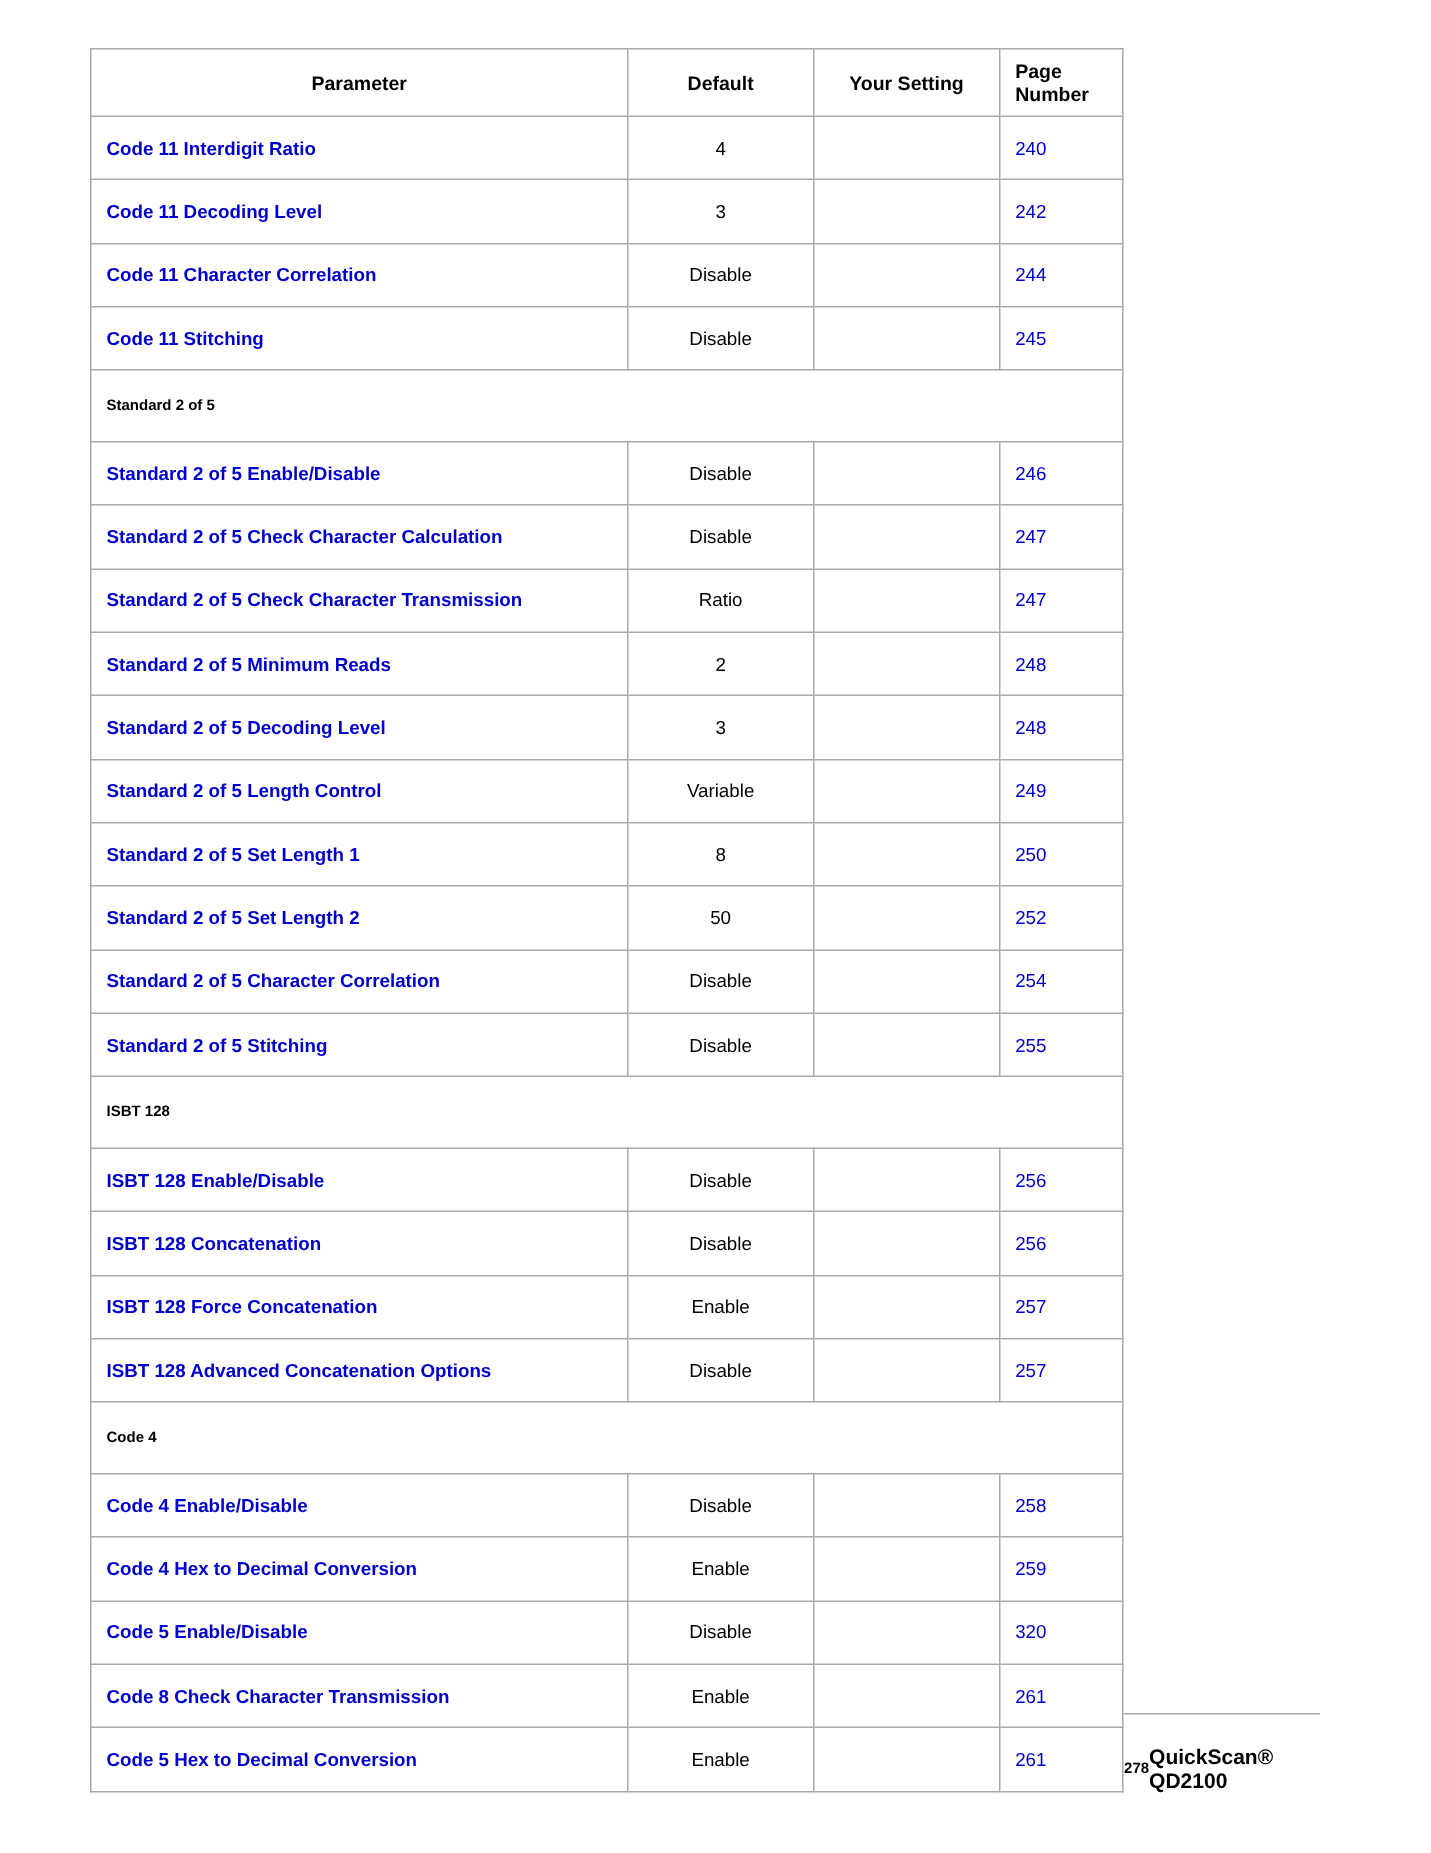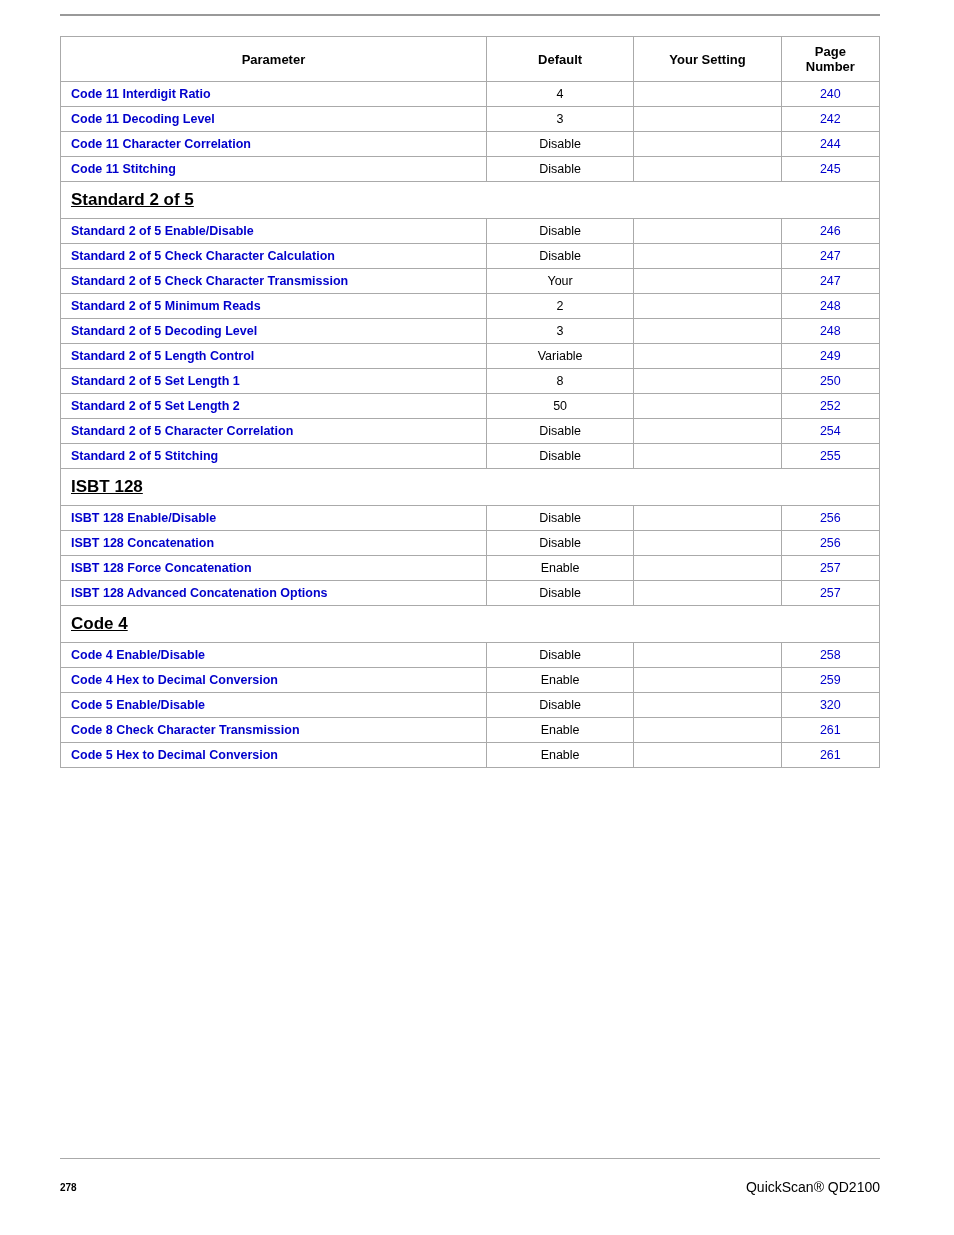--- a/index.html
+++ b/index.html
@@ -7,23 +7,23 @@
       font-family: Arial, sans-serif;
       font-size: 13px;
       background: #fff;
       color: #000;
       width: 954px;
       min-height: 1235px;
     }
     .page {
       width: 940px;
       min-height: 1235px;
-      padding: 14px 60px 40px 60px;
+      padding: 32px 60px 40px 60px;
       display: flex;
-      flex-direction: column;
+      flex-direction: row;
     }
     .top-border {
       border-top: 2px solid #999;
       margin-bottom: 20px;
     }
     table {
       width: 100%;
       border-collapse: collapse;
       border: 1px solid #aaa;
     }
@@ -37,45 +37,44 @@
     }
     tbody tr td {
       border: 1px solid #aaa;
       padding: 5px 10px;
       font-size: 12.5px;
       vertical-align: middle;
     }
     .param-col { width: 52%; }
     .default-col { width: 18%; text-align: center; }
     .your-col { width: 18%; text-align: center; }
-    .page-col { width: 12%; text-align: center; }
+    .page-col { width: 12%; text-align: left; }
     .blue-link { color: #0000cc; font-weight: bold; }
     .section-header td {
-      font-size: 17px;
+      font-size: 10px;
       font-weight: bold;
       color: #000;
       padding: 8px 10px;
       background: #fff;
-      text-decoration: underline;
     }
     .page-number-blue { color: #0000cc; }
     .footer {
       display: flex;
       justify-content: space-between;
       align-items: center;
       margin-top: auto;
       padding-top: 20px;
       border-top: 1px solid #aaa;
     }
     .footer-left {
       font-weight: bold;
       font-size: 10px;
     }
     .footer-right {
-      font-weight: normal;
+      font-weight: bold;
       font-size: 14px;
     }
   </style>
 </head>
 <body>
 
 <div class="page">
   <div class="top-border"></div>
 
   <table>
@@ -122,21 +121,21 @@
           <td class="page-col page-number-blue">246</td>
         </tr>
         <tr>
           <td class="param-col blue-link">Standard 2 of 5 Check Character Calculation</td>
           <td class="default-col">Disable</td>
           <td class="your-col"></td>
           <td class="page-col page-number-blue">247</td>
         </tr>
         <tr>
           <td class="param-col blue-link">Standard 2 of 5 Check Character Transmission</td>
-          <td class="default-col">Your</td>
+          <td class="default-col">Ratio</td>
           <td class="your-col"></td>
           <td class="page-col page-number-blue">247</td>
         </tr>
         <tr>
           <td class="param-col blue-link">Standard 2 of 5 Minimum Reads</td>
           <td class="default-col">2</td>
           <td class="your-col"></td>
           <td class="page-col page-number-blue">248</td>
         </tr>
         <tr>

